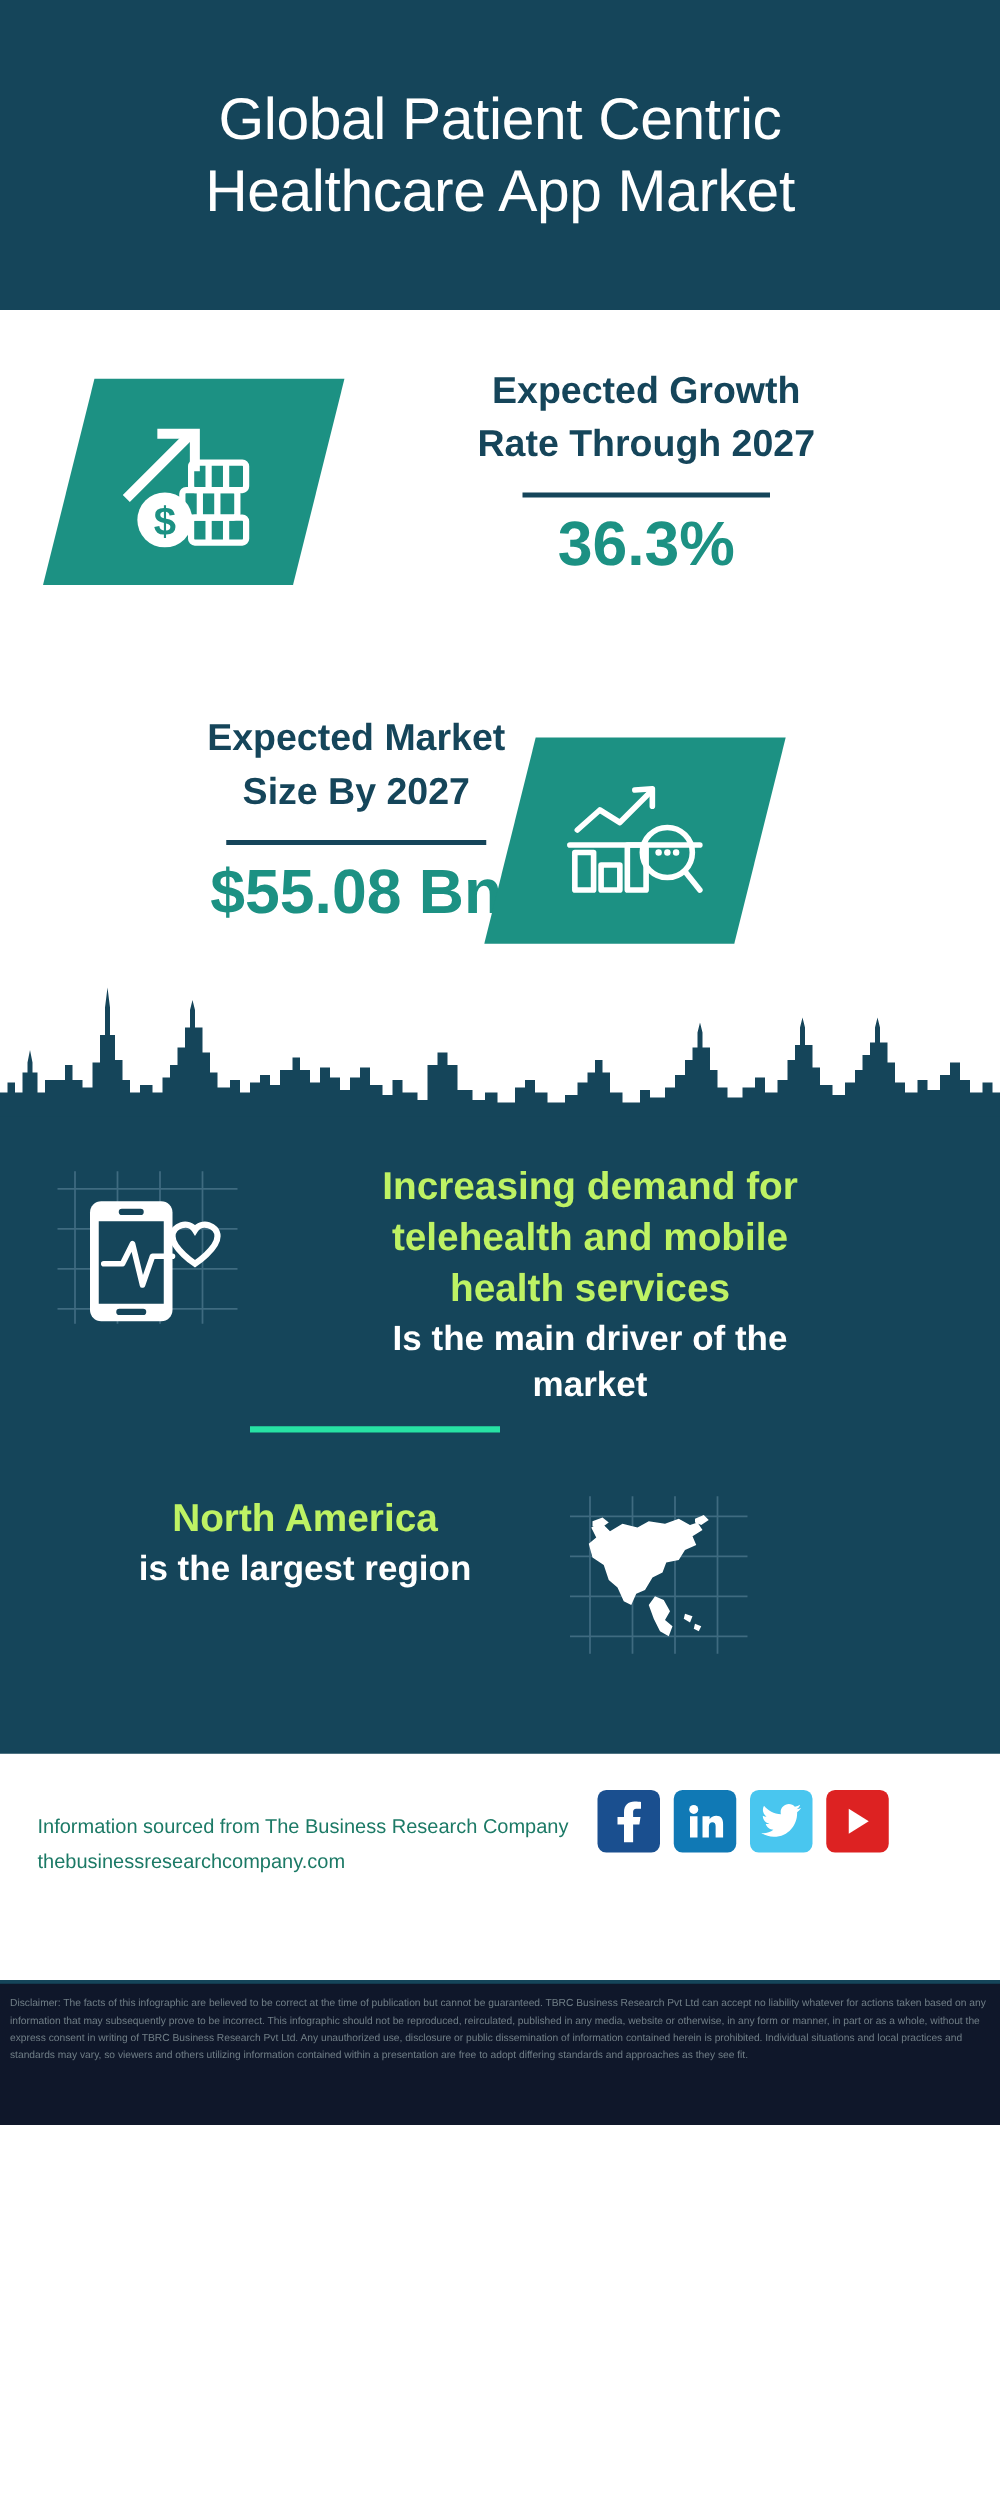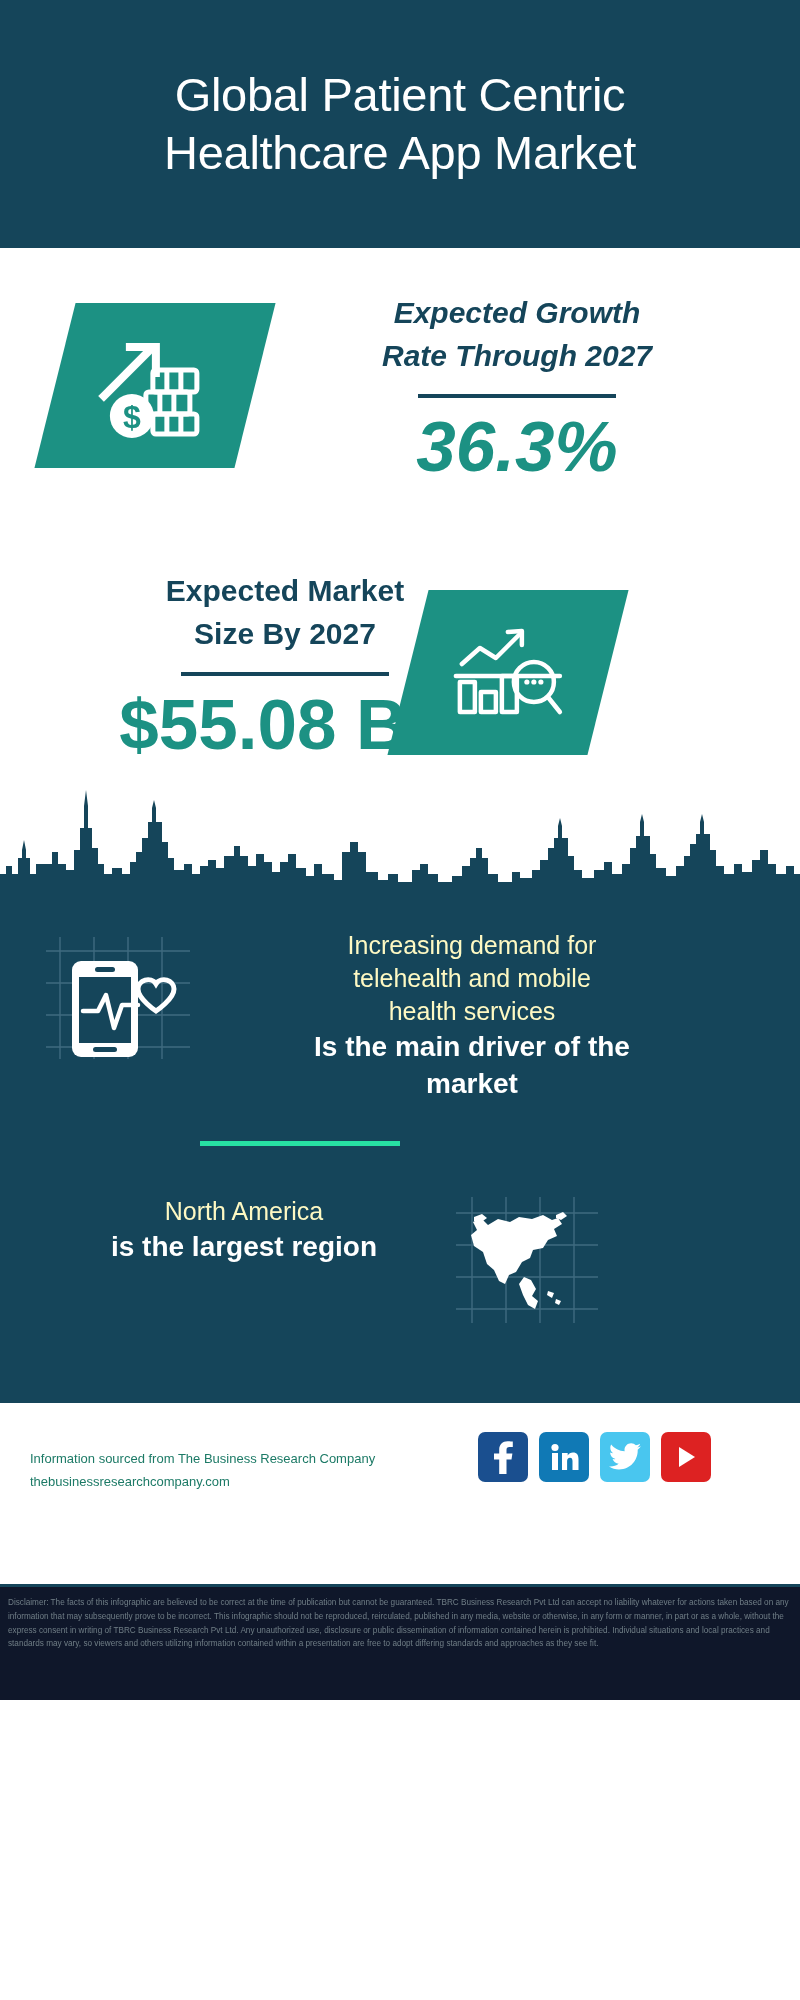--- a/index.html
+++ b/index.html
@@ -40,37 +40,37 @@
     background:#1c9183;
     transform:skewX(-14deg);
     display:flex; align-items:center; justify-content:center;
   }
   .para > svg { transform:skewX(14deg); }
 
   .badge-growth { left:55px; top:55px; width:200px; height:165px; }
   .badge-size  { left:408px; top:342px; width:200px; height:165px; }
 
   .stat-block { position:absolute; text-align:center; }
-  .stat-growth { left:262px; top:44px; width:510px;font-style:italic; }
+  .stat-growth { left:262px; top:44px; width:510px; }
   .stat-size   { left:30px; top:322px; width:510px; }
 
   .stat-label {
     color:#15455a;
     font-size:30px;
     font-weight:bold;
     line-height:1.42;
   }
   .rule {
     height:4px; background:#15455a; margin:17px auto 10px auto;
   }
   .rule-growth { width:198px; }
   .rule-size   { width:208px; }
   .stat-value {
     color:#1c9183;
-    font-size:71px;
+    font-size:50px;
     font-weight:bold;
     line-height:1.1;
   }
 
   
   .skyline-wrap {
     position:absolute; left:0; top:778px; width:800px; height:120px;
     overflow:hidden;
   }
   .skyline-wrap svg { display:block; }
@@ -83,23 +83,23 @@
 
   .driver-row {
     position:absolute; left:0; top:18px; width:800px; height:195px;
   }
   .icon-phone { position:absolute; left:38px; top:22px; }
   .driver-text {
     position:absolute; left:222px; top:18px; width:500px;
     text-align:center;
   }
   .hl-green {
-    color:#fef9c3;
-    font-size:25px;
-    font-weight:normal;
+    color:#bef264;
+    font-size:31px;
+    font-weight:bold;
     line-height:1.32;
     display:block;
   }
   .plain-white {
     color:#ffffff;
     font-size:28px;
     font-weight:bold;
     line-height:1.33;
     display:block;
   }
@@ -121,21 +121,21 @@
   .footer {
     position:absolute; left:0; top:1400px; width:800px; height:190px;
     background:#ffffff;
   }
   .footer-top-line {
     position:absolute; left:0; top:0; width:800px; height:3px; background:#15455a;
   }
   .source-text {
     position:absolute; left:30px; top:48px; width:460px;
     color:#1c7a66;
-    font-size:13px;
+    font-size:16px;
     line-height:1.75;
   }
   .source-line { display:block; }
   .socials {
     position:absolute; left:478px; top:32px;
     display:flex; gap:11px;
   }
   .social {
     width:50px; height:50px; border-radius:7px;
     display:flex; align-items:center; justify-content:center;

